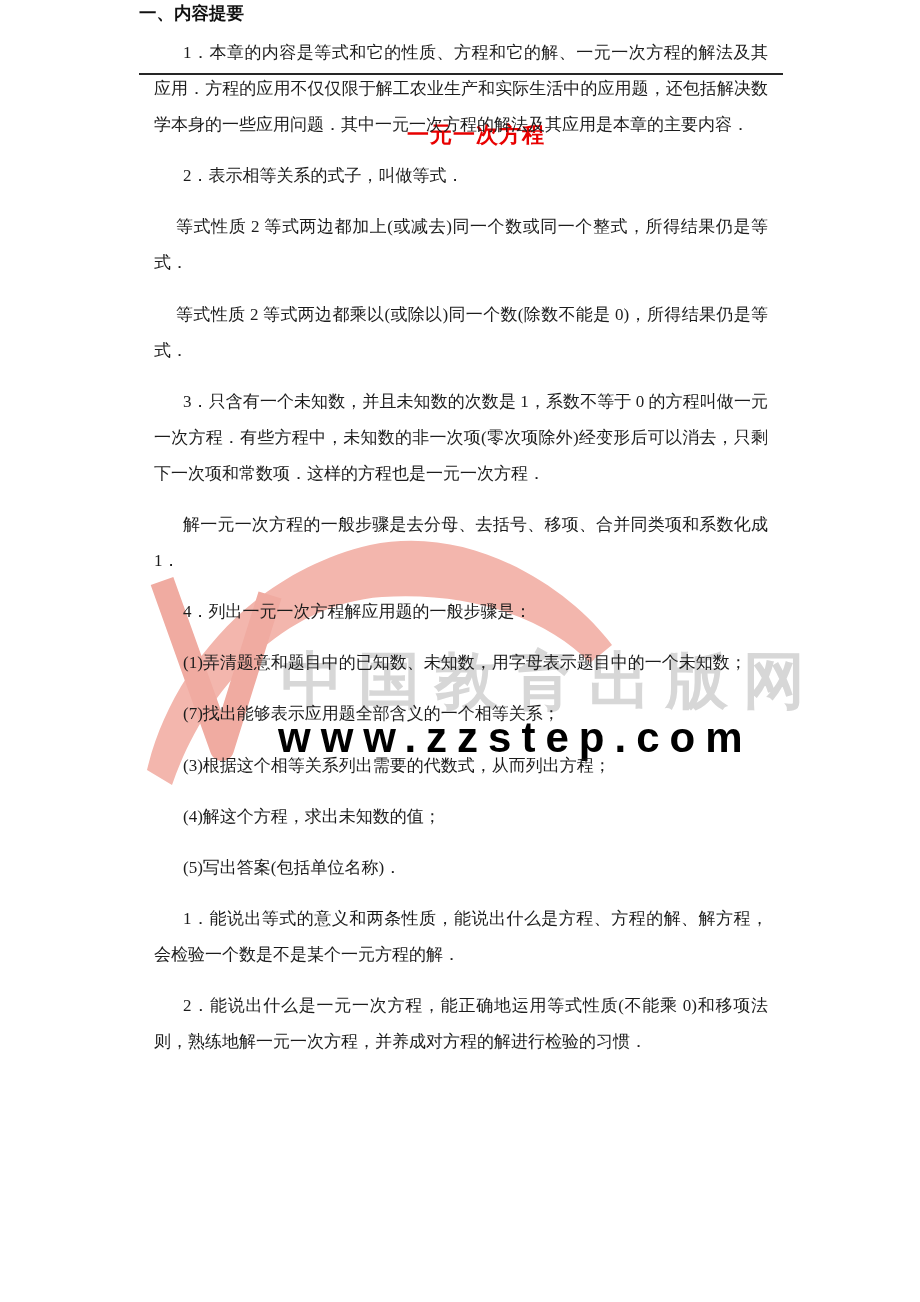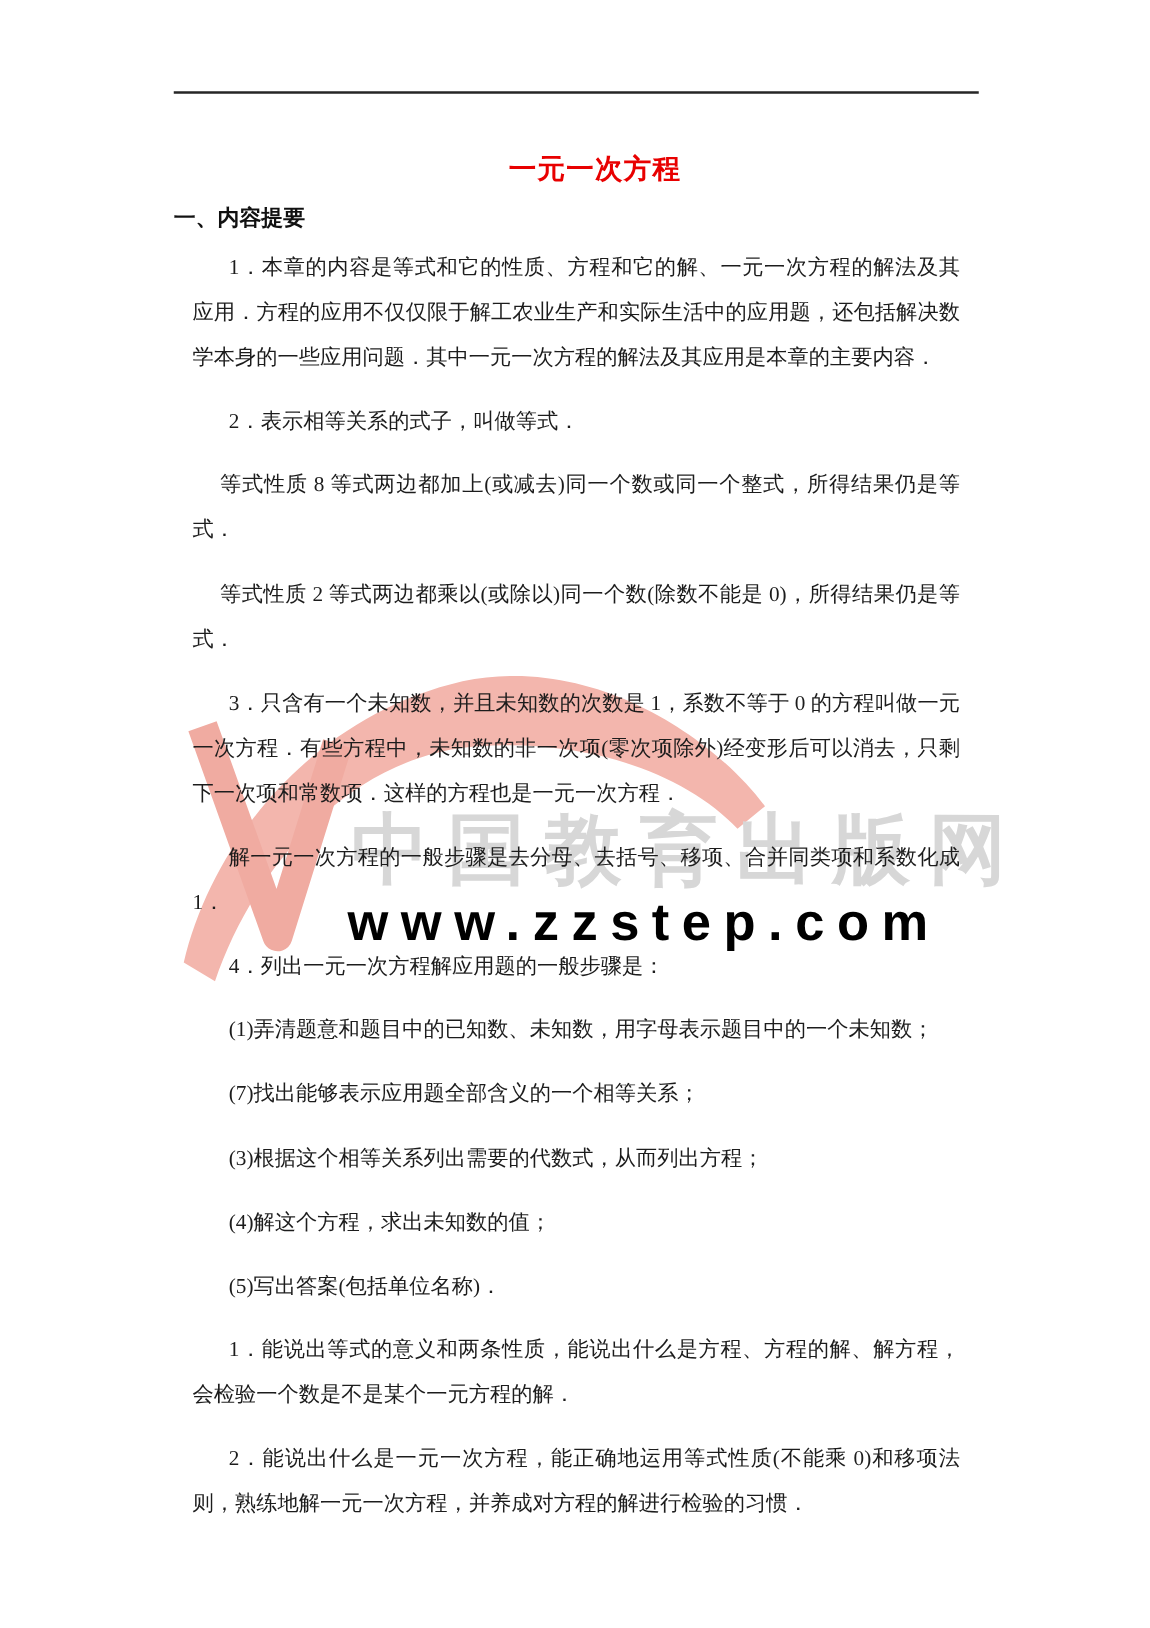--- a/index.html
+++ b/index.html
@@ -60,21 +60,21 @@
     position: absolute; left: 139px; top: 0;
     width: 644px;
   }
   .content h2 {
     margin: 0;
     font-family: "Liberation Sans", "DejaVu Sans", sans-serif;
     font-weight: bold;
     font-size: 17.5px; line-height: 26px;
     color: #111111;
   }
-  h2.sec-1 { margin-top: 161px; }
+  h2.sec-1 { }
   h2.sec-2 { margin-top: 5px; }
   .content p {
     margin: 15px;
     font-size: 17px; line-height: 36.1px;
     text-align: justify;
     color: #1c1c1c;
   }
   .content p.first-after-heading { margin-top: 9px; }
   .content p.indent-lg { text-indent: 29px; }
   .content p.indent-md { text-indent: 22px; }
@@ -103,21 +103,21 @@
 
   <div class="doc-layer">
     <div class="top-rule"></div>
     <div class="doc-title">一元一次方程</div>
 
     <div class="content">
       <h2 class="sec-1">一、内容提要</h2>
 
       <p class="indent-lg first-after-heading">1．本章的内容是等式和它的性质、方程和它的解、一元一次方程的解法及其应用．方程的应用不仅仅限于解工农业生产和实际生活中的应用题，还包括解决数学本身的一些应用问题．其中一元一次方程的解法及其应用是本章的主要内容．</p>
       <p class="indent-lg">2．表示相等关系的式子，叫做等式．</p>
-      <p class="indent-md">等式性质 8 等式两边都加上(或减去)同一个数或同一个整式，所得结果仍是等式．</p>
+      <p class="indent-md">等式性质 2 等式两边都加上(或减去)同一个数或同一个整式，所得结果仍是等式．</p>
       <p class="indent-md">等式性质 2 等式两边都乘以(或除以)同一个数(除数不能是 0)，所得结果仍是等式．</p>
       <p class="indent-lg">3．只含有一个未知数，并且未知数的次数是 1，系数不等于 0 的方程叫做一元一次方程．有些方程中，未知数的非一次项(零次项除外)经变形后可以消去，只剩下一次项和常数项．这样的方程也是一元一次方程．</p>
       <p class="indent-lg">解一元一次方程的一般步骤是去分母、去括号、移项、合并同类项和系数化成 1．</p>
       <p class="indent-lg">4．列出一元一次方程解应用题的一般步骤是：</p>
       <p class="indent-lg">(1)弄清题意和题目中的已知数、未知数，用字母表示题目中的一个未知数；</p>
       <p class="indent-lg">(7)找出能够表示应用题全部含义的一个相等关系；</p>
       <p class="indent-lg">(3)根据这个相等关系列出需要的代数式，从而列出方程；</p>
       <p class="indent-lg">(4)解这个方程，求出未知数的值；</p>
       <p class="indent-lg">(5)写出答案(包括单位名称)．</p>
 

